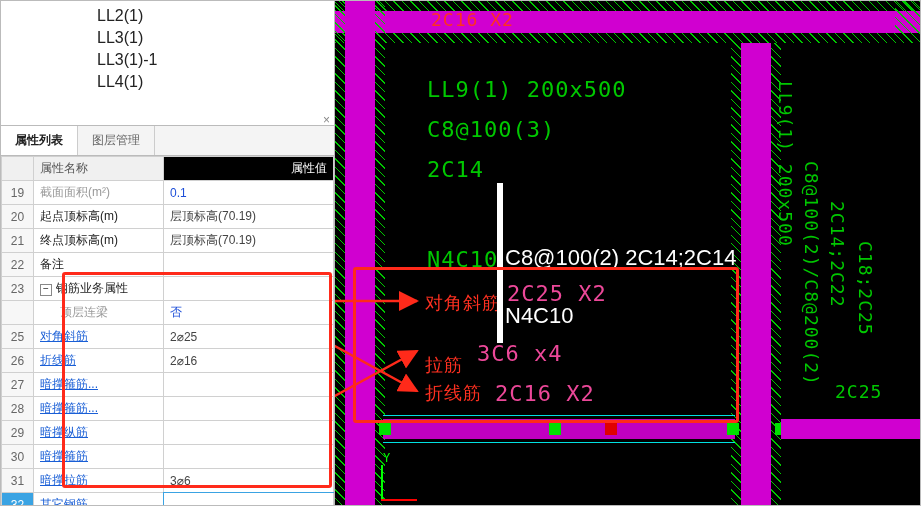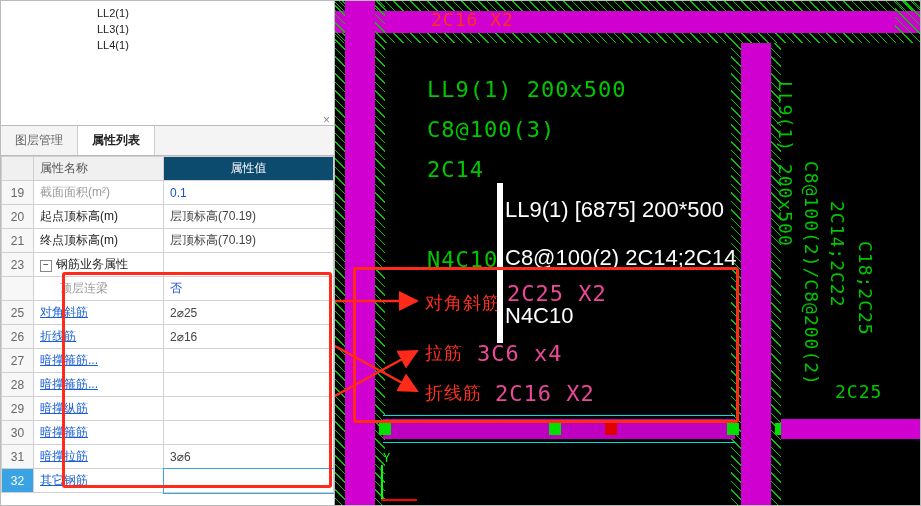--- a/index.html
+++ b/index.html
@@ -1,28 +1,28 @@
 <!DOCTYPE html>
 <html><head>
 <meta charset="utf-8">
 <style>
   html,body{margin:0;padding:0;font-family:"Microsoft YaHei",Arial,sans-serif;font-size:12px;background:#fff;color:#333;}
   .root{display:flex;width:921px;height:506px;overflow:hidden;border:1px solid #bbb;box-sizing:border-box;}
   .left{width:333px;display:flex;flex-direction:column;border-right:1px solid #bbb;background:#fff;}
   .tree{flex:0 0 116px;overflow:hidden;padding:4px 0;border-bottom:1px solid #bbb;position:relative;}
-  .tree-item{padding:2px 20px 2px 96px;font-size:11px;color:#222;cursor:default;}
+  .tree-item{padding:2px 20px 2px 96px;font-size:16px;color:#222;cursor:default;}
   .close-x{position:absolute;right:4px;bottom:-2px;font-size:12px;color:#888;cursor:pointer;}
   .tabs{display:flex;border-bottom:1px solid #bbb;background:#f4f4f4;}
   .tab{padding:6px 14px;border-right:1px solid #ccc;cursor:pointer;color:#666;}
   .tab.active{background:#fff;color:#222;font-weight:bold;}
   .grid{flex:1;overflow:auto;}
   table{border-collapse:collapse;width:100%;}
   th,td{border:1px solid #d0d0d0;padding:3px 6px;font-size:12px;text-align:left;height:18px;box-sizing:border-box;}
   th{background:#f0f0f0;color:#555;font-weight:normal;}
-  th.val{background:#0c4a6e;color:#fff;text-align:center;}
+  th.val{background:#000000;color:#fff;text-align:right;}
   td.rn{width:32px;text-align:center;color:#666;background:#f7f7f7;}
   td.rn.sel{background:#3aa3e3;color:#fff;}
   td.name{width:130px;color:#222;}
   td.name.link{color:#1a5fd6;text-decoration:underline;cursor:pointer;}
   td.name.gray{color:#999;}
   td.val{color:#444;}
   td.val.gray{color:#1d4ed8;}
   .collapse-icon{display:inline-block;width:10px;height:10px;border:1px solid #888;line-height:8px;text-align:center;margin-right:4px;font-size:10px;}
   
   .canvas{flex:1;position:relative;background:#000;overflow:hidden;}
@@ -45,26 +45,27 @@
 </style>
 </head>
 <body>
 
 <div class="root">
 
   <div class="left">
     <div class="tree">
       <div class="tree-item">LL2(1)</div>
       <div class="tree-item">LL3(1)</div>
+      <div class="tree-item">LL3(1)-1</div>
       <div class="tree-item">LL4(1)</div>
       <div class="close-x">×</div>
     </div>
     <div class="tabs">
+      <div class="tab active">属性列表</div>
       <div class="tab">图层管理</div>
-      <div class="tab active">属性列表</div>
     </div>
     <div class="grid">
       <table>
         <thead>
           <tr>
             <th></th>
             <th>属性名称</th>
             <th class="val">属性值</th>
           </tr>
         </thead>
@@ -78,20 +79,25 @@
               <td class="rn">20</td>
               <td class="name">起点顶标高(m)</td>
               <td class="val">层顶标高(70.19)</td>
             </tr>
             <tr>
               <td class="rn">21</td>
               <td class="name">终点顶标高(m)</td>
               <td class="val">层顶标高(70.19)</td>
             </tr>
             <tr>
+              <td class="rn">22</td>
+              <td class="name">备注</td>
+              <td class="val"></td>
+            </tr>
+            <tr>
               <td class="rn">23</td>
               <td class="name"><span class="collapse-icon">−</span>钢筋业务属性</td>
               <td class="val"></td>
             </tr>
             <tr>
               <td class="rn"></td>
               <td class="name gray" style="padding-left: 26px;">顶层连梁</td>
               <td class="val gray">否</td>
             </tr>
             <tr>
@@ -168,31 +174,30 @@
     <div class="txt sm red" style="left:96px;top:8px;">2C16 X2</div>
     <div class="txt" style="left:92px;top:76px">LL9(1) 200x500</div>
     <div class="txt" style="left:92px;top:116px">C8@100(3)</div>
     <div class="txt" style="left:92px;top:156px">2C14</div>
     <div class="txt" style="left:92px;top:246px">N4C10</div>
     <div class="txt cyan" style="left:172px;top:280px">2C25 X2</div>
     <div class="txt cyan" style="left:142px;top:340px">3C6 x4</div>
     <div class="txt cyan" style="left:160px;top:380px">2C16 X2</div>
 
     <div class="txt sm red" style="left:90px;top:290px">对角斜筋</div>
-    <div class="txt sm red" style="left:90px;top:340px">拉筋</div>
+    <div class="txt sm red" style="left:90px;top:352px">拉筋</div>
     <div class="txt sm red" style="left:90px;top:380px">折线筋</div>
 
     <div class="txt sm vert" style="left:440px;top:80px">LL9(1) 200x500</div>
     <div class="txt sm vert" style="left:466px;top:160px">C8@100(2)/C8@200(2)</div>
     <div class="txt sm vert" style="left:492px;top:200px">2C14;2C22</div>
     <div class="txt sm vert" style="left:520px;top:240px">C18;2C25</div>
     <div class="txt sm" style="left:500px;top:380px">2C25</div>
 
     <div class="white-bar" style="left:162px;top:182px;height:160px"></div>
-    <div class="overlay-white" style="left:170px;top:196px">LL9(1) [6875] 200*500</div>
     <div class="overlay-white" style="left:170px;top:244px">C8@100(2) 2C14;2C14</div>
     <div class="overlay-white" style="left:170px;top:302px">N4C10</div>
 
     <div class="red-box" style="left:18px;top:266px;width:380px;height:150px"></div>
 
     <div class="axis" style="left:48px;top:450px">Y</div>
     <div class="axis" style="left:46px;top:464px;width:2px;height:36px;background:#0f0"></div>
     <div class="axis" style="left:46px;top:498px;width:36px;height:2px;background:#f00"></div>
 
     <svg class="arrows">

